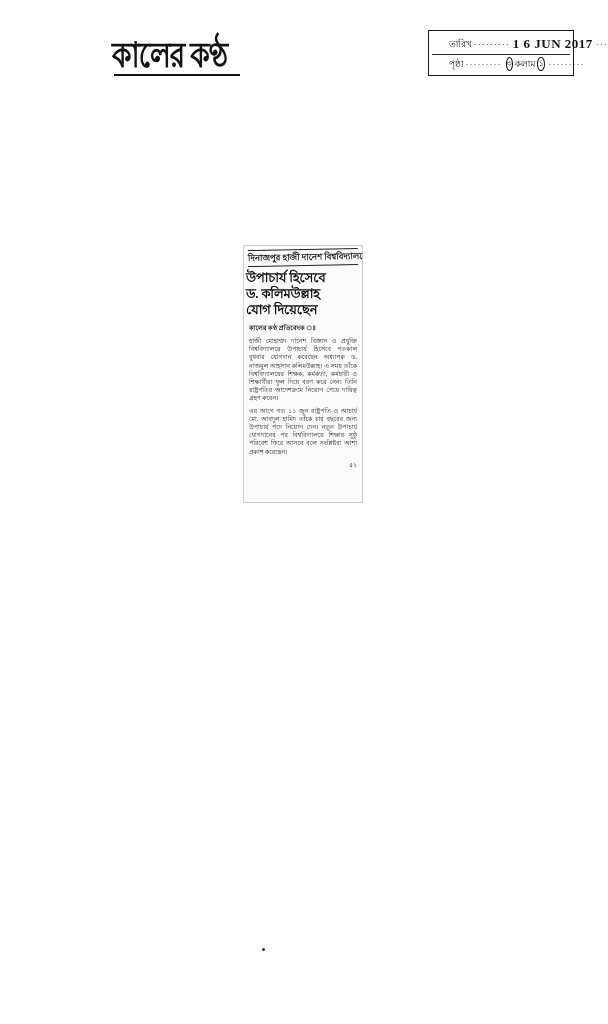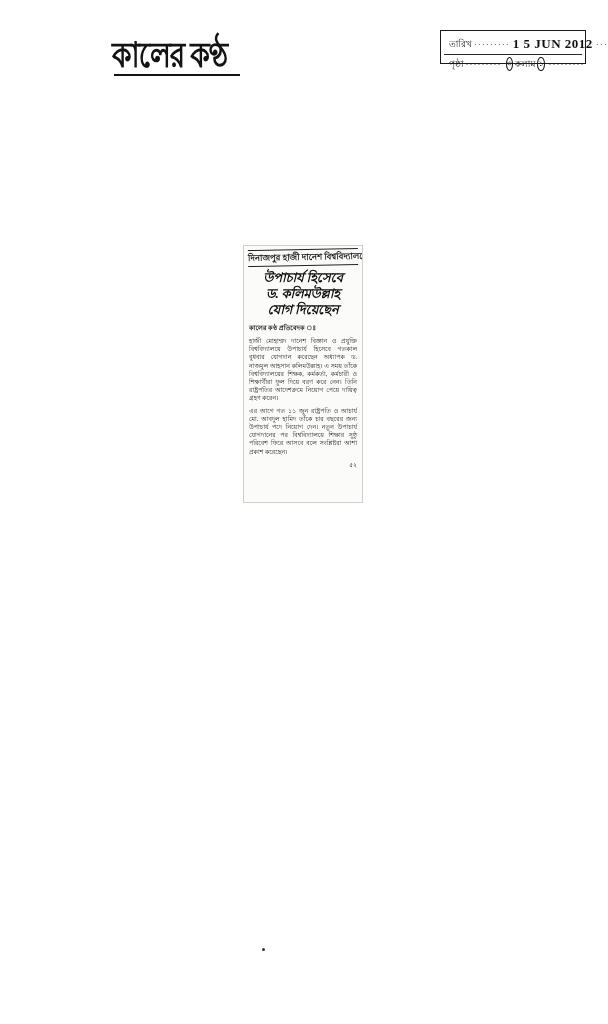--- a/index.html
+++ b/index.html
@@ -40,27 +40,27 @@
     left: 2px;
     top: 36px;
     width: 126px;
     height: 2px;
     background: #141414;
   }
 
   
   .stamp {
     position: absolute;
-    left: 440px;
+    left: 428px;
     top: 30px;
     width: 146px;
-    height: 34px;
+    height: 46px;
     border: 1.5px solid #1b1b1b;
     box-sizing: border-box;
-    padding: 3px 4px 0 8px;
+    padding: 3px 4px 0 20px;
     font-family: "Liberation Serif", serif;
   }
   .stamp-row {
     display: flex;
     align-items: center;
     font-size: 9px;
     color: #111;
     height: 20px;
     white-space: nowrap;
   }
@@ -123,28 +123,26 @@
     display: block;
     text-align: center;
     font-size: 8.5px;
     font-weight: bold;
     line-height: 14px;
     color: #151515;
     white-space: nowrap;
   }
   .clip-head {
     margin-top: 4px;
-    text-align: center;
     font-size: 13px;
     font-weight: bold;
     line-height: 16px;
     color: #0d0d0d;
     letter-spacing: -0.2px;
     padding: 0 2px;
-    font-style: italic;
   }
   .clip-head div { white-space: nowrap; }
   .clip-byline {
     margin: 5px 5px 0 5px;
     font-size: 6.5px;
     font-weight: bold;
     color: #1a1a1a;
   }
   .clip-body {
     margin: 3px 5px 0 5px;
@@ -178,21 +176,21 @@
 <div class="masthead">
   <div class="masthead-text">কালের কণ্ঠ</div>
   <div class="masthead-underline"></div>
 </div>
 
 <div class="stamp">
   <div class="stamp-sep"></div>
   <div class="stamp-row">
     <span class="lbl">তারিখ</span>
     <span class="stamp-dots">·········</span>
-    <span class="stamp-date">1 5  JUN 2012</span>
+    <span class="stamp-date">1 6  JUN 2017</span>
     <span class="stamp-dots">·········</span>
   </div>
   <div class="stamp-row">
     <span class="lbl">পৃষ্ঠা</span>
     <span class="stamp-dots">·········</span>
     <span class="stamp-circle">৩</span>
     <span class="lbl">কলাম</span>
     <span class="stamp-circle">১</span>
     <span class="stamp-dots">·········</span>
   </div>

